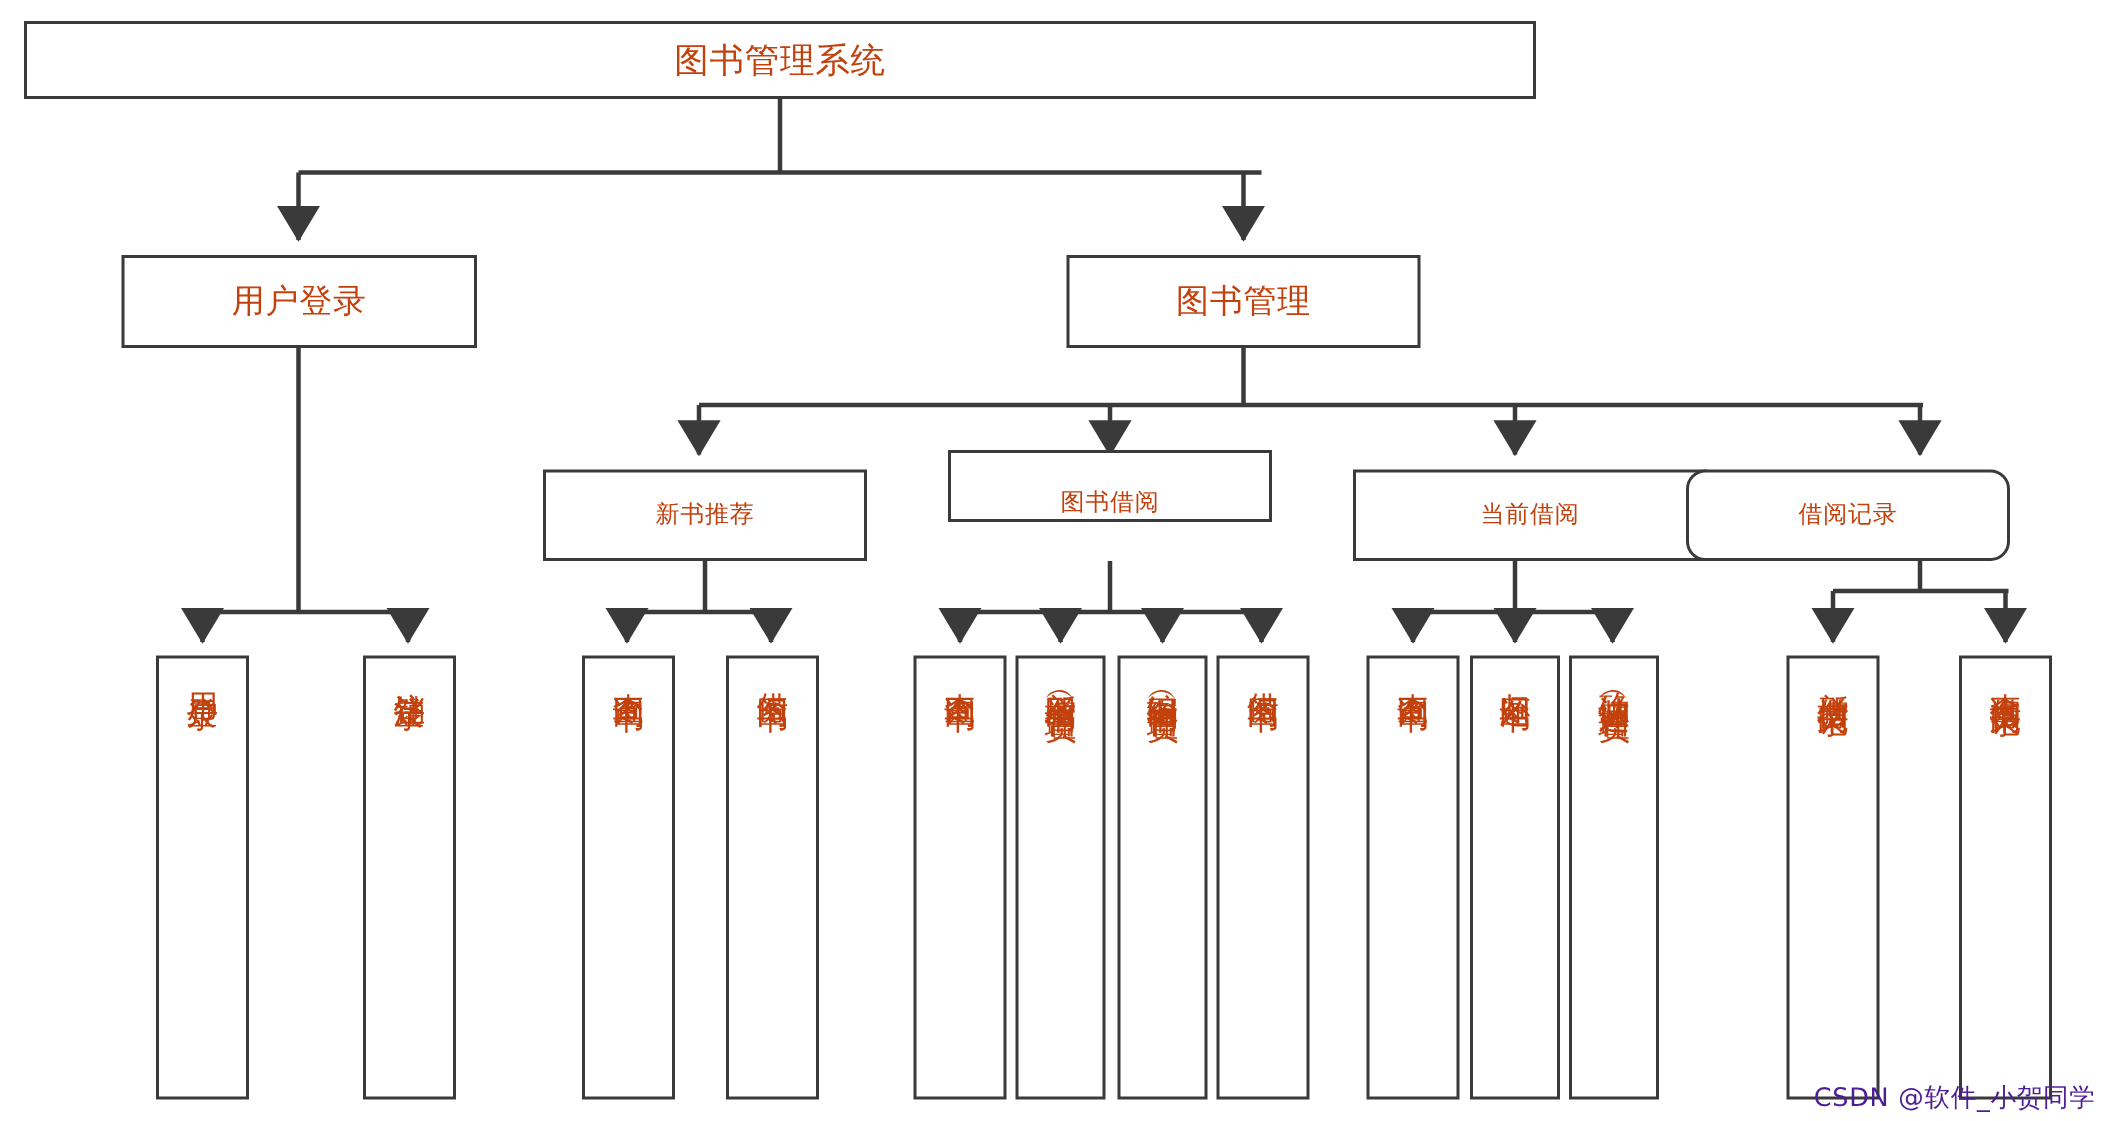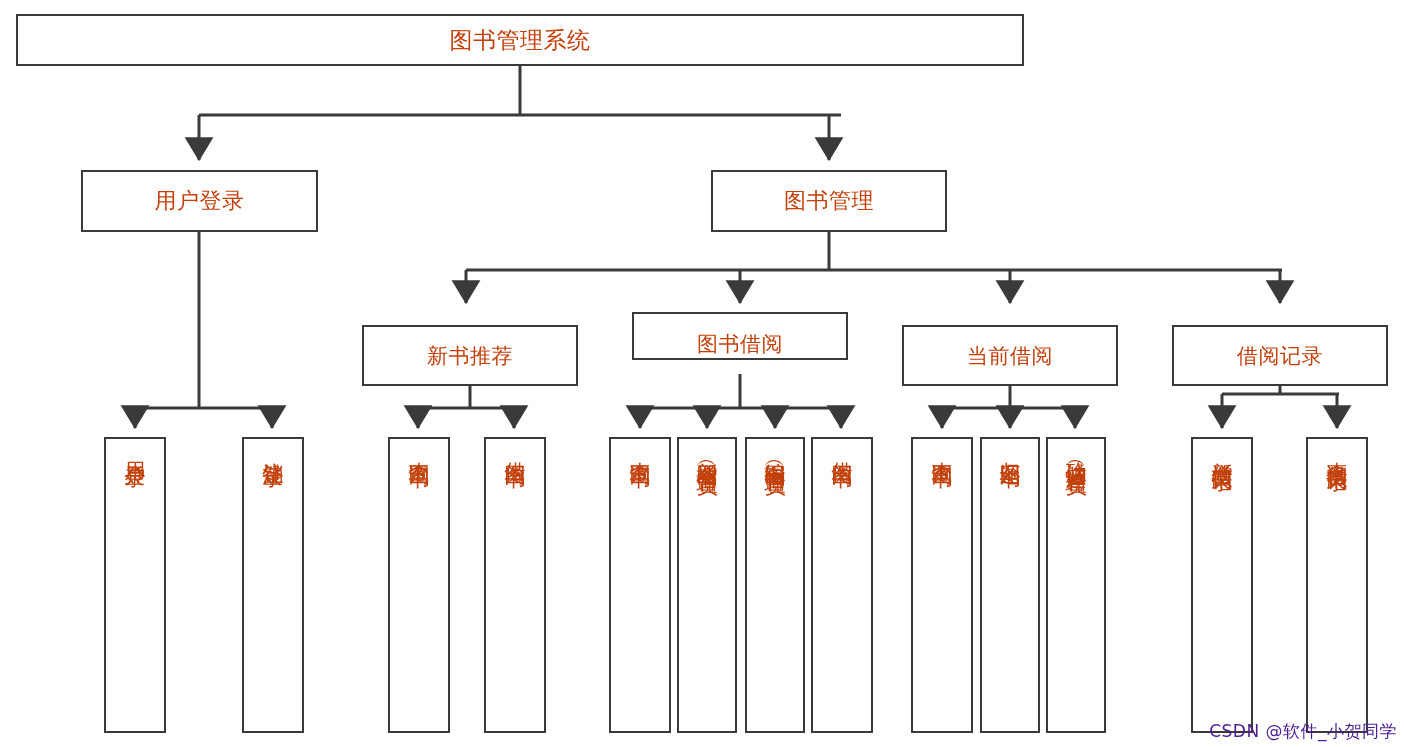--- a/index.html
+++ b/index.html
@@ -36,22 +36,21 @@
     color: #c2410c;
     letter-spacing: 0.5px;
   }
   .node.level-0 {
     font-size: 23px;
   }
   .node.level-1 {
     font-size: 22px;
   }
   .node.level-2 {
-    font-size: 21px;
-    margin-top: 12px;
+    font-size: 16px;
   }
   .node.leaf {
     font-size: 21px;
     padding: 6px 0;
     align-items: flex-start;
   }
   .vlabel {
     writing-mode: vertical-rl;
     text-orientation: upright;
     -webkit-writing-mode: vertical-rl;
@@ -137,24 +136,24 @@
   <div class="node level-1" style="left:711px; top:170px; width:236px; height:62px;">
     <span class="hlabel">图书管理</span>
   </div>
 
   <div class="node level-2" style="left:362px; top:313px; width:216px; height:61px;">
     <span class="hlabel">新书推荐</span>
   </div>
   <div class="node level-2" style="left:632px; top:300px; width:216px; height:48px;align-items:flex-end;">
     <span class="hlabel">图书借阅</span>
   </div>
-  <div class="node level-2" style="left:902px; top:313px; width:216px; height:61px;">
+  <div class="node level-2" style="left:902px; top:313px; width:236px; height:61px;">
     <span class="hlabel">当前借阅</span>
   </div>
-  <div class="node level-2" style="left:1172px; top:313px; width:216px; height:61px;">
+  <div class="node level-2" style="left:1124px; top:313px; width:216px; height:61px;border-radius:13px;">
     <span class="hlabel">借阅记录</span>
   </div>
 
   <div class="node leaf" style="left:104px; top:437px; width:62px; height:296px;">
     <span class="vlabel">用户登录</span>
   </div>
   <div class="node leaf" style="left:242px; top:437px; width:62px; height:296px;">
     <span class="vlabel">注销登录</span>
   </div>
 

